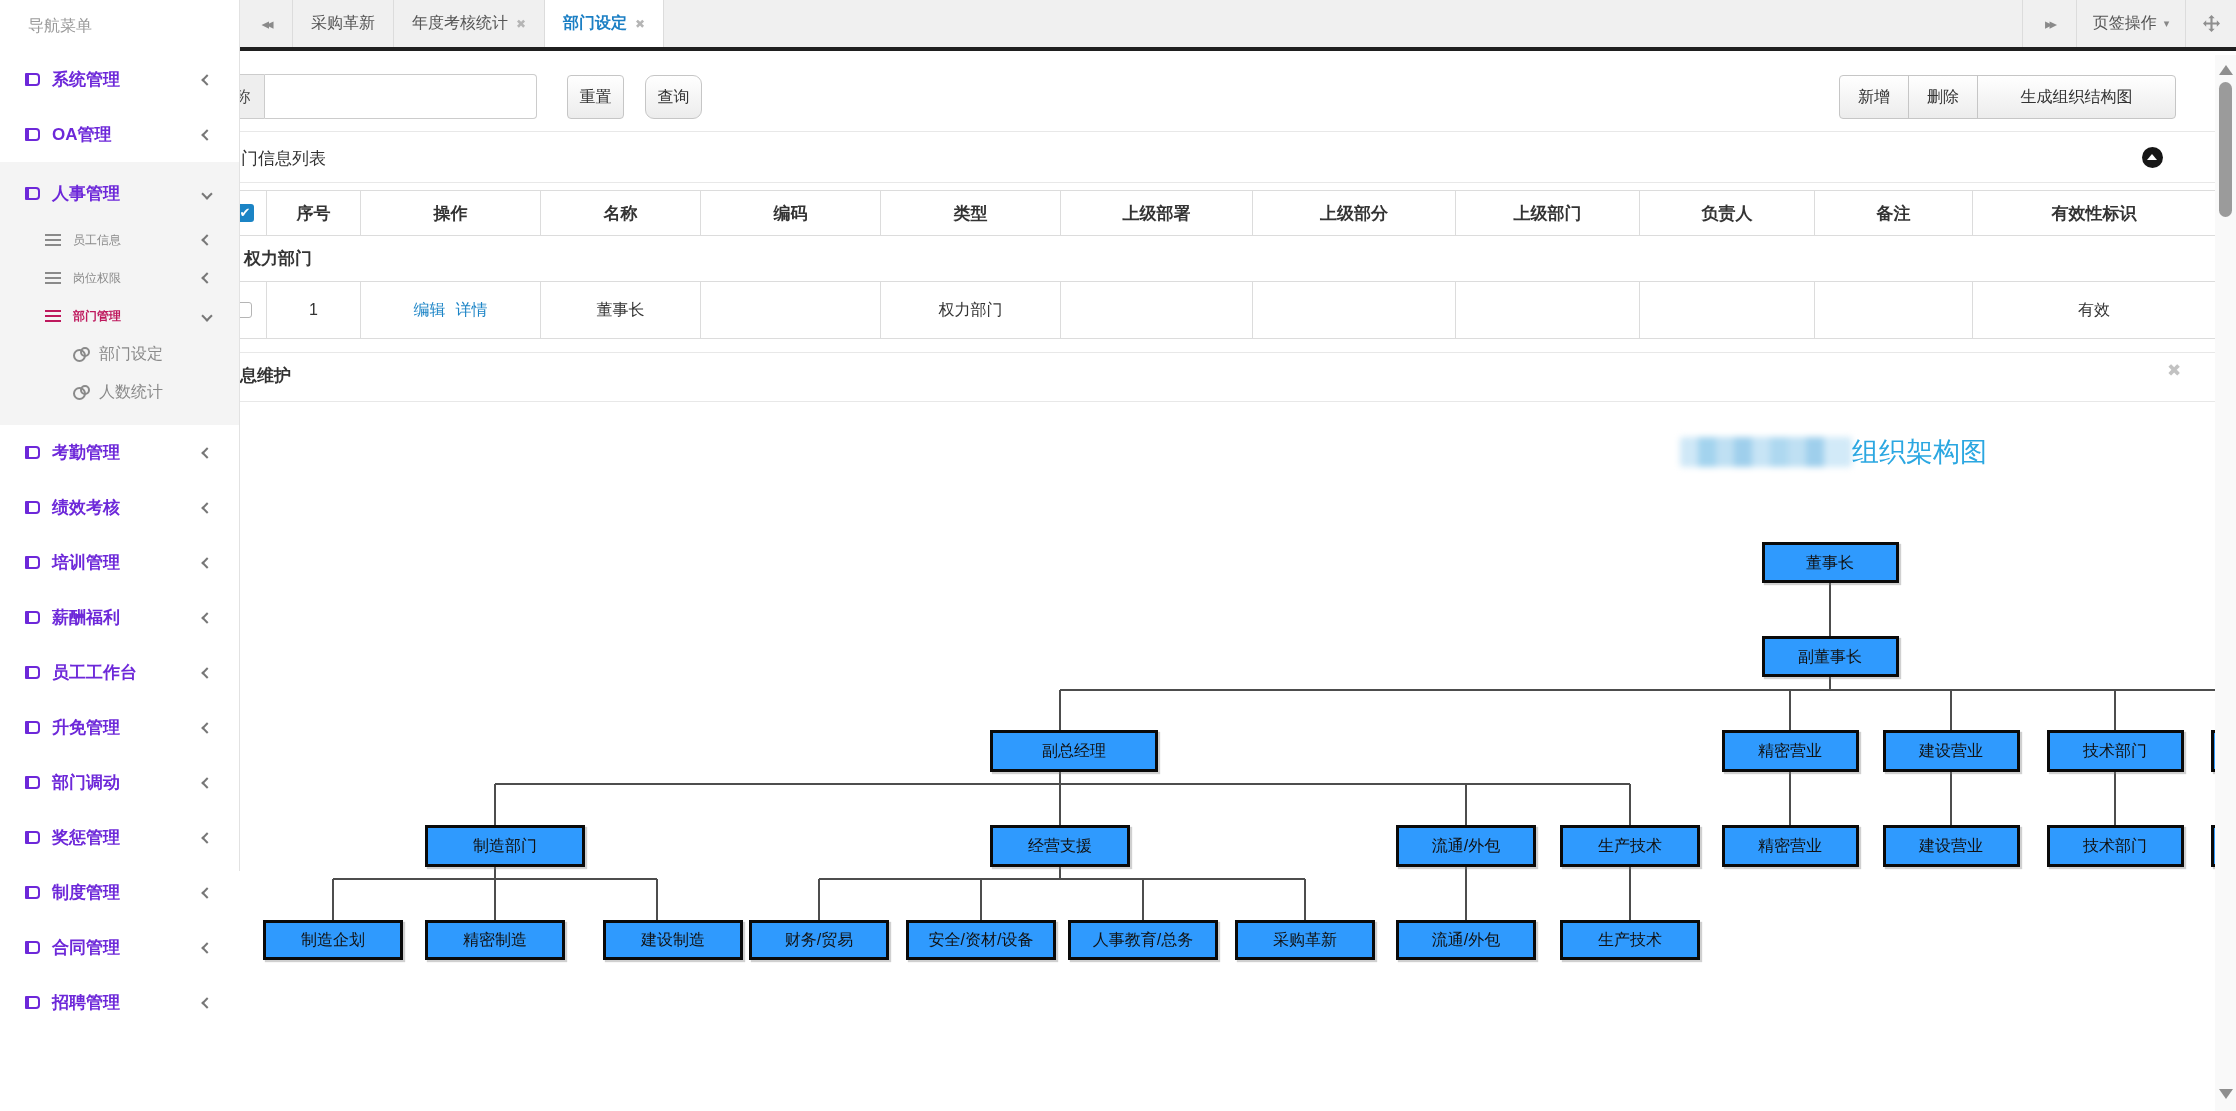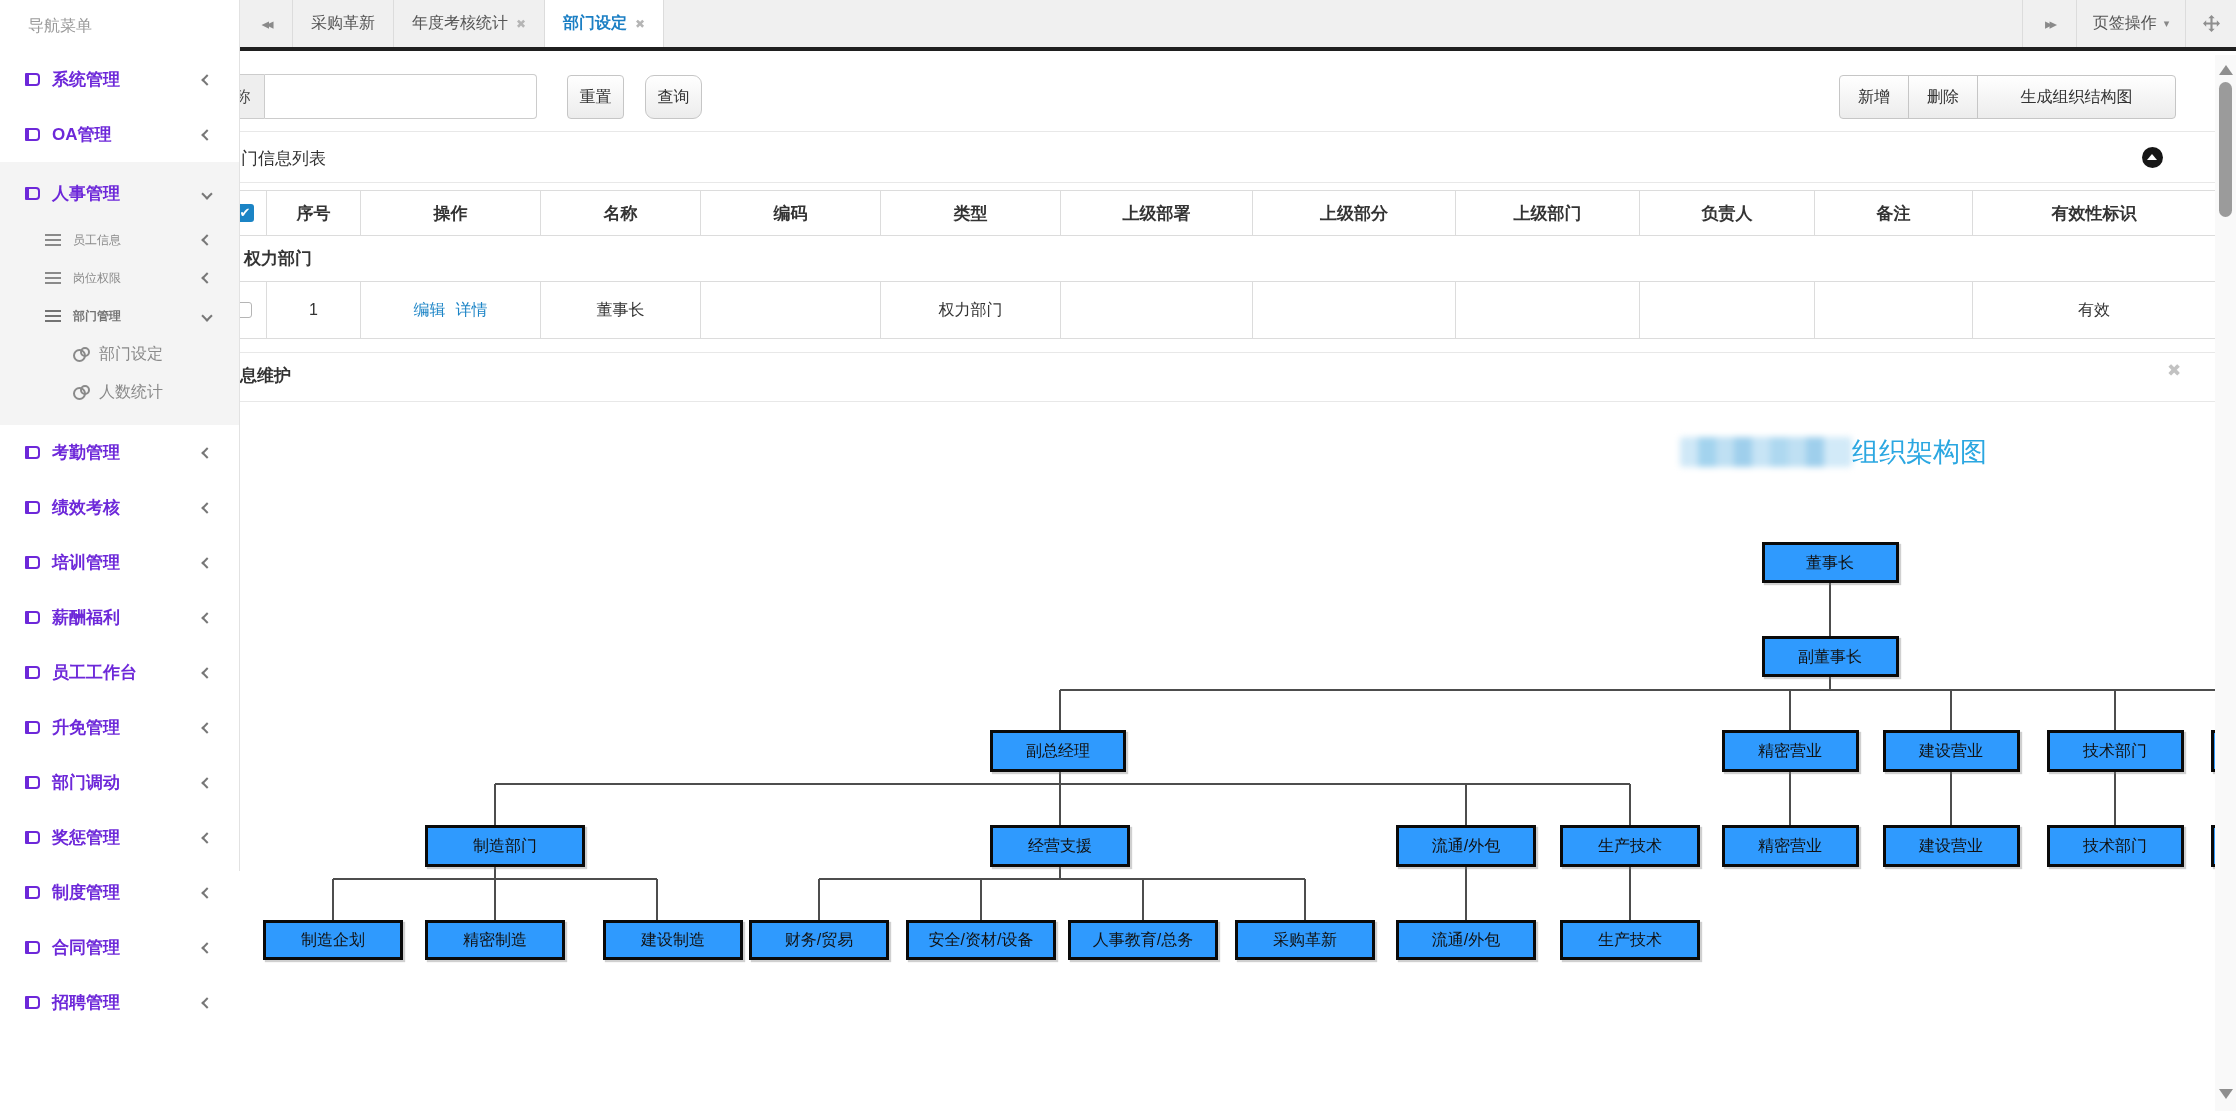--- a/index.html
+++ b/index.html
@@ -15,21 +15,21 @@
     border-bottom:4px solid #1f1f1f; z-index:25; display:flex; }
   #sidebar { position:absolute; left:0; top:0; width:240px; height:871px; background:#fff;
     border-right:1px solid #e2e2e2; z-index:30; }
 
   
   .nav-title { height:52px; line-height:52px; padding-left:28px; color:#9a9a9a; font-size:16px; }
   .nav-item { position:relative; display:flex; align-items:center; cursor:pointer; }
   .nav-item.d0 { height:55px; font-size:17px; font-weight:bold; color:#6d28d9; }
   .nav-item.d1 { height:38px; font-size:12px; color:#8a8a8a; }
   .nav-item.d2 { height:38px; font-size:16px; color:#8a8a8a; }
-  .nav-item.boldi { font-weight:bold; color:#737373; }
+  .nav-item.boldi { font-weight:bold; color:#be185d; }
   .nav-item .lbl { margin-left:0; }
   .nav-item.d0 .ico { margin-left:25px; margin-right:12px; }
   .nav-item.d1 .ico { margin-left:45px; margin-right:12px; }
   .nav-item.d2 .ico { margin-left:73px; margin-right:8px; }
   .nav-section { background:#f4f4f4; padding-top:4px; padding-bottom:14px; }
   .chev { position:absolute; right:28px; width:8px; height:8px;
     border-left:2px solid #777; border-bottom:2px solid #777; }
   .chev.left { transform:rotate(45deg); }
   .chev.down { transform:rotate(-45deg); top:auto; }
   .icon-book { display:inline-block; width:15px; height:13px; border:2px solid currentColor;
@@ -141,21 +141,21 @@
       <div class="org-line" style="left: 1059px; top: 867px; width: 2px; height: 12px;"></div>
       <div class="org-line" style="left: 819px; top: 878px; width: 486px; height: 2px;"></div>
       <div class="org-line" style="left: 818px; top: 879px; width: 2px; height: 41px;"></div>
       <div class="org-line" style="left: 980px; top: 879px; width: 2px; height: 41px;"></div>
       <div class="org-line" style="left: 1142px; top: 879px; width: 2px; height: 41px;"></div>
       <div class="org-line" style="left: 1304px; top: 879px; width: 2px; height: 41px;"></div>
       <div class="org-line" style="left: 1465px; top: 867px; width: 2px; height: 53px;"></div>
       <div class="org-line" style="left: 1629px; top: 867px; width: 2px; height: 53px;"></div>
       <div class="org-node" style="left: 1761.5px; top: 542px; width: 137px; height: 41px; line-height: 35px;">董事长</div>
       <div class="org-node" style="left: 1761.5px; top: 636px; width: 137px; height: 41px; line-height: 35px;">副董事长</div>
-      <div class="org-node" style="left: 990px; top: 730px; width: 136px; height: 42px; line-height: 36px;">副总经理</div>
+      <div class="org-node" style="left: 990px; top: 730px; width: 168px; height: 42px; line-height: 36px;">副总经理</div>
       <div class="org-node" style="left: 1721.5px; top: 730px; width: 137px; height: 42px; line-height: 36px;">精密营业</div>
       <div class="org-node" style="left: 1882.5px; top: 730px; width: 137px; height: 42px; line-height: 36px;">建设营业</div>
       <div class="org-node" style="left: 2046.5px; top: 730px; width: 137px; height: 42px; line-height: 36px;">技术部门</div>
       <div class="org-node" style="left: 2211px; top: 730px; width: 140px; height: 42px; line-height: 36px;"></div>
       <div class="org-node" style="left: 425px; top: 825px; width: 160px; height: 42px; line-height: 36px;">制造部门</div>
       <div class="org-node" style="left: 990px; top: 825px; width: 140px; height: 42px; line-height: 36px;">经营支援</div>
       <div class="org-node" style="left: 1396px; top: 825px; width: 140px; height: 42px; line-height: 36px;">流通/外包</div>
       <div class="org-node" style="left: 1560px; top: 825px; width: 140px; height: 42px; line-height: 36px;">生产技术</div>
       <div class="org-node" style="left: 1721.5px; top: 825px; width: 137px; height: 42px; line-height: 36px;">精密营业</div>
       <div class="org-node" style="left: 1882.5px; top: 825px; width: 137px; height: 42px; line-height: 36px;">建设营业</div>

